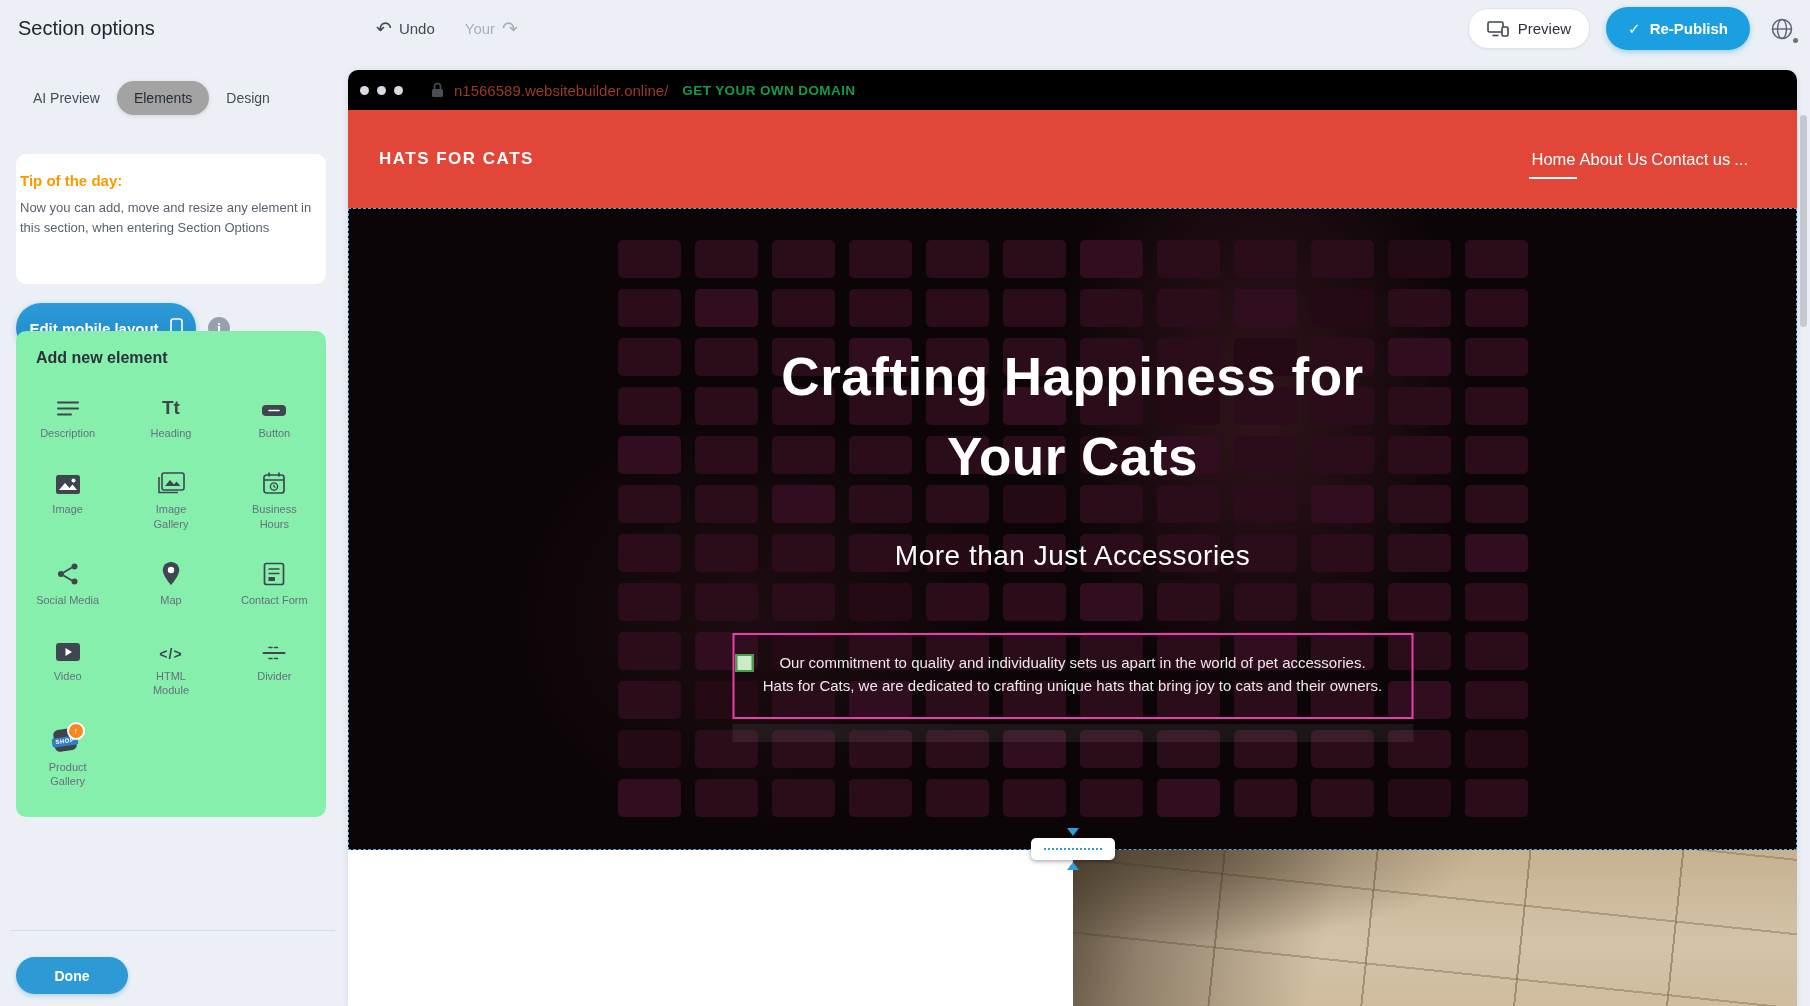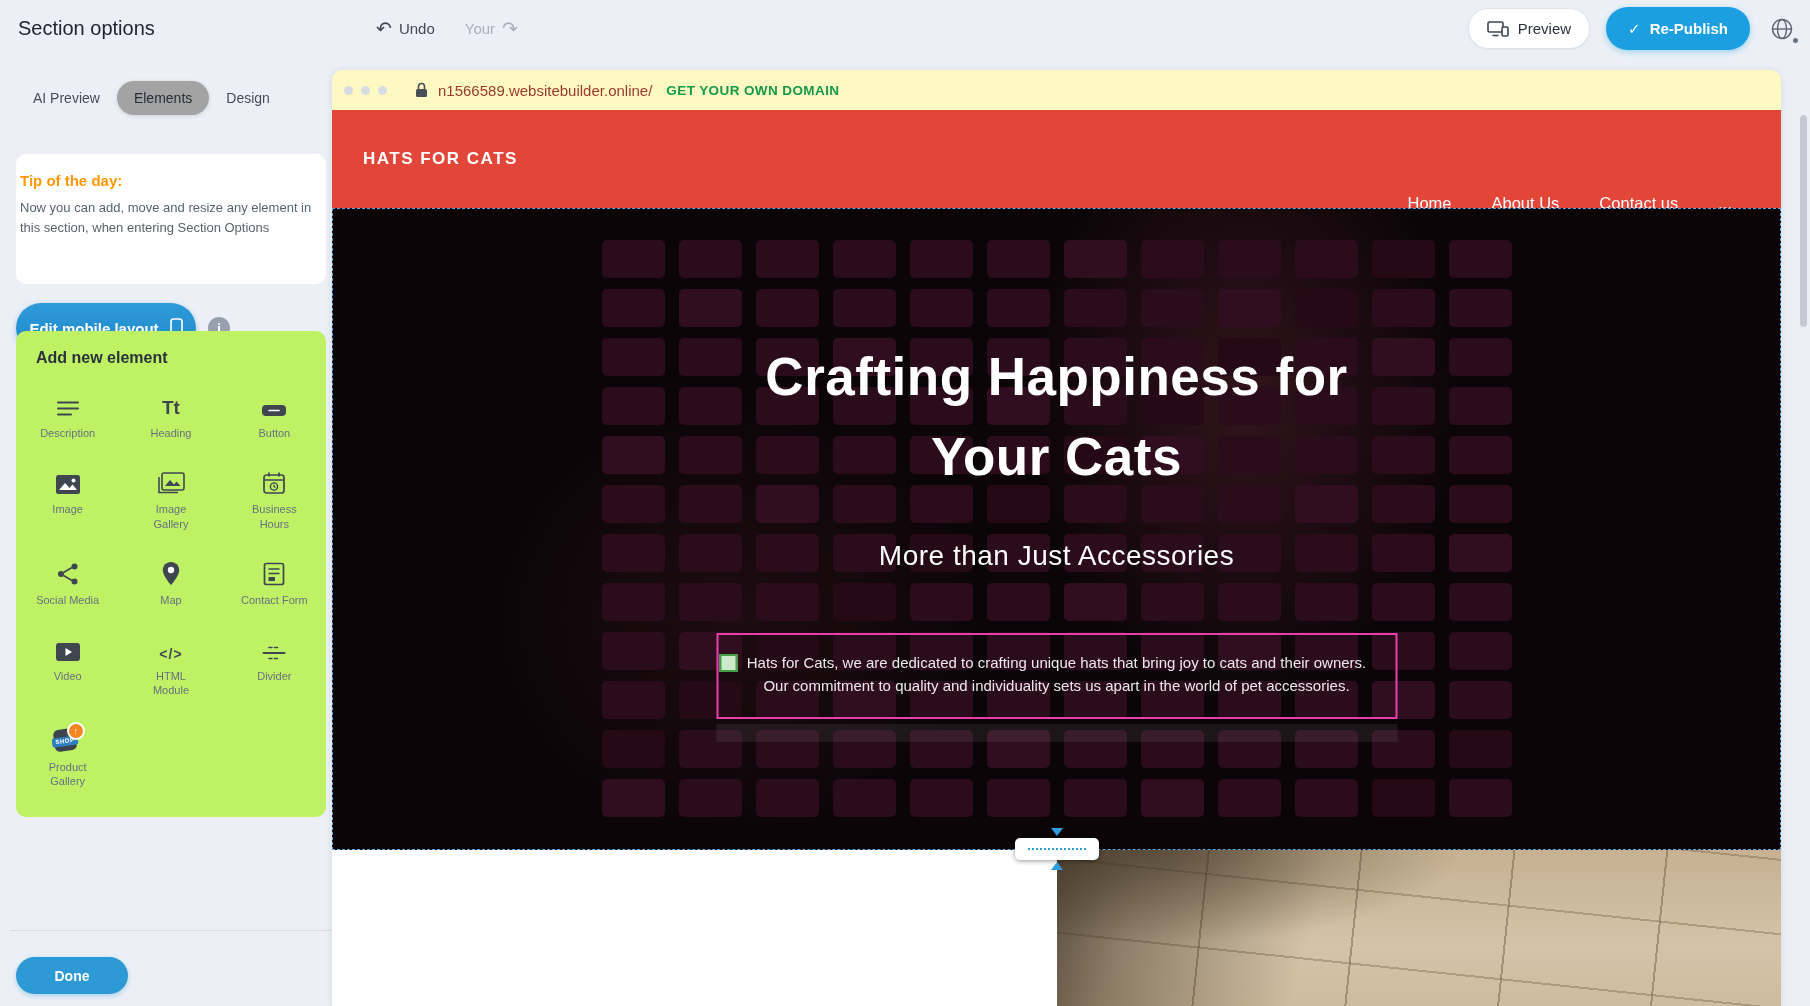--- a/index.html
+++ b/index.html
@@ -22,48 +22,48 @@
   
   .sidebar{position:absolute;left:0;top:57px;width:348px;height:949px;}
   .tabs{position:absolute;left:16px;top:24px;width:316px;display:flex;align-items:center;}
   .tab{padding:9px 17px;border-radius:18px;font-size:14px;color:#434d5a;cursor:pointer;white-space:nowrap;}
   .tab.active{background:#a3a3a3;box-shadow:0 1px 4px rgba(20,30,50,.14);color:#262d37;}
   .tip-card{position:absolute;left:16px;top:97px;width:310px;height:130px;background:#fff;border-radius:10px;box-sizing:border-box;padding:18px 4px;}
   .tip-title{font-size:15px;font-weight:bold;color:#ff9800;margin-bottom:9px;}
   .tip-body{font-size:13px;color:#59636f;line-height:1.5;}
   .mobile-btn{position:absolute;left:16px;top:246px;width:180px;height:50px;border-radius:25px;background:linear-gradient(180deg,#2d9bd9,#2187c8);display:flex;align-items:center;justify-content:center;gap:11px;color:#fff;font-size:15px;font-weight:bold;cursor:pointer;box-shadow:0 2px 6px rgba(33,135,200,.35);}
   .info-btn{position:absolute;left:208px;top:260px;width:22px;height:22px;border-radius:50%;background:#97a0ac;color:#fff;font-size:13px;font-weight:bold;display:flex;align-items:center;justify-content:center;font-family:"Liberation Serif","DejaVu Serif",serif;cursor:pointer;}
-  .add-card{position:absolute;left:16px;top:274px;width:310px;height:486px;background:#bef264;border-radius:10px;box-sizing:border-box;padding-top:18px;}
+  .add-card{position:absolute;left:16px;top:274px;width:310px;height:486px;background:#86efac;border-radius:10px;box-sizing:border-box;padding-top:18px;}
   .add-title{margin-left:20px;font-size:16px;font-weight:bold;color:#2b323d;}
   .el-grid{margin-top:24px;display:grid;grid-template-columns:repeat(3,1fr);row-gap:27px;justify-items:center;}
   .el-item{display:flex;flex-direction:column;align-items:center;cursor:pointer;width:92px;}
   .el-icon{height:28px;display:flex;align-items:flex-end;justify-content:center;color:#3f4650;}
   .el-label{margin-top:7px;font-size:11px;color:#667080;text-align:center;line-height:1.3;max-width:68px;}
   .glyph-tt{font-size:19px;font-weight:bold;color:#3f4650;}
   .glyph-html{font-size:14px;font-weight:bold;color:#3f4650;letter-spacing:1px;}
   .pg-wrap{position:relative;width:30px;height:28px;}
   .pg-bag{position:absolute;left:1px;top:4px;width:22px;height:22px;background:#3d444e;border-radius:5px;transform:rotate(-8deg);}
   .pg-band{position:absolute;left:-1px;top:12px;width:26px;height:9px;background:#2f7fc2;border-radius:2px;transform:rotate(-8deg);color:#fff;font-size:6px;font-weight:bold;text-align:center;line-height:9px;letter-spacing:.5px;}
   .pg-badge{position:absolute;right:-2px;top:-3px;width:14px;height:14px;border-radius:50%;background:#f5871f;color:#fff;font-size:9px;line-height:14px;text-align:center;border:2px solid #fff;}
   .sidebar-divider{position:absolute;left:10px;top:873px;width:325px;height:1px;background:#d8dde4;}
   .done-btn{position:absolute;left:16px;top:900px;width:112px;height:37px;border-radius:19px;background:#2d9ad6;color:#fff;font-size:14px;font-weight:bold;display:flex;align-items:center;justify-content:center;cursor:pointer;box-shadow:0 2px 5px rgba(45,154,214,.35);}
 
   
-  .browser-window{position:absolute;left:332px;top:70px;width:1449px;height:936px;border-radius:10px 10px 0 0;background:#fef9c3;box-shadow:0 1px 6px rgba(30,40,60,.12);}
+  .browser-window{position:absolute;left:348px;top:70px;width:1449px;height:936px;border-radius:10px 10px 0 0;background:#000000;box-shadow:0 1px 6px rgba(30,40,60,.12);}
   .chrome{position:absolute;left:0;top:0;width:1449px;height:40px;display:flex;align-items:center;padding-left:12px;box-sizing:border-box;}
   .chrome-dots{display:flex;gap:8px;}
   .chrome-dots span{width:9px;height:9px;border-radius:50%;background:#d7dce2;}
   .lock{margin-left:28px;display:flex;}
   .url-text{margin-left:10px;font-size:15px;color:#9b392b;}
   .domain-link{margin-left:14px;font-size:13.5px;font-weight:bold;letter-spacing:.4px;color:#17994a;cursor:pointer;}
 
   .site{position:absolute;left:0;top:40px;width:1449px;height:896px;background:#fff;overflow:hidden;}
   .site-header{position:absolute;left:0;top:0;width:1449px;height:98px;background:#e24639;}
   .site-logo{position:absolute;left:31px;top:0;height:98px;display:flex;align-items:center;color:#fff;font-size:17px;font-weight:bold;letter-spacing:1.5px;}
-  .site-nav{position:absolute;right:47px;top:0;height:98px;display:flex;align-items:center;gap:36px;margin-top:44px;}
+  .site-nav{position:absolute;right:47px;top:0;height:98px;display:flex;align-items:center;}
   .nav-item{color:#fff;font-size:16.5px;cursor:pointer;position:relative;padding:6px 2px;}
   .nav-item.active::after{content:"";position:absolute;left:0;right:0;bottom:-4px;height:2px;background:#fff;}
 
   
   .hero{position:absolute;left:0;top:98px;width:1449px;height:642px;box-sizing:border-box;border:1px dashed rgba(95,178,238,.95);
     background:
       radial-gradient(300px 420px at 63% 30%, rgba(145,60,78,.28), transparent 70%),
       radial-gradient(340px 300px at 28% 64%, rgba(120,50,62,.16), transparent 70%),
       #0c0508;}
   .tile-grid{position:absolute;left:50%;top:31px;transform:translateX(-50%);display:grid;grid-template-columns:repeat(12,63px);grid-auto-rows:38px;gap:11px 14px;}
@@ -484,22 +484,22 @@
             <div class="tile"></div>
           </div>
         <div class="hero-heading">
           <div>Crafting Happiness for</div>
           <div>Your Cats</div>
         </div>
         <div class="hero-sub">More than Just Accessories</div>
         <div class="para-box">
           <div class="green-handle"></div>
           <div class="para-text">
+            <div>Our commitment to quality and individuality sets us apart in the world of pet accessories.</div>
             <div>Hats for Cats, we are dedicated to crafting unique hats that bring joy to cats and their owners.</div>
-            <div>Our commitment to quality and individuality sets us apart in the world of pet accessories.</div>
           </div>
         </div>
         <div class="ghost-bar"></div>
         <div class="resize-handle">
           <div class="arr-down"></div>
           <div class="handle-pill">
               <div class="handle-line"></div>
             </div>
           <div class="arr-up"></div>
         </div>

